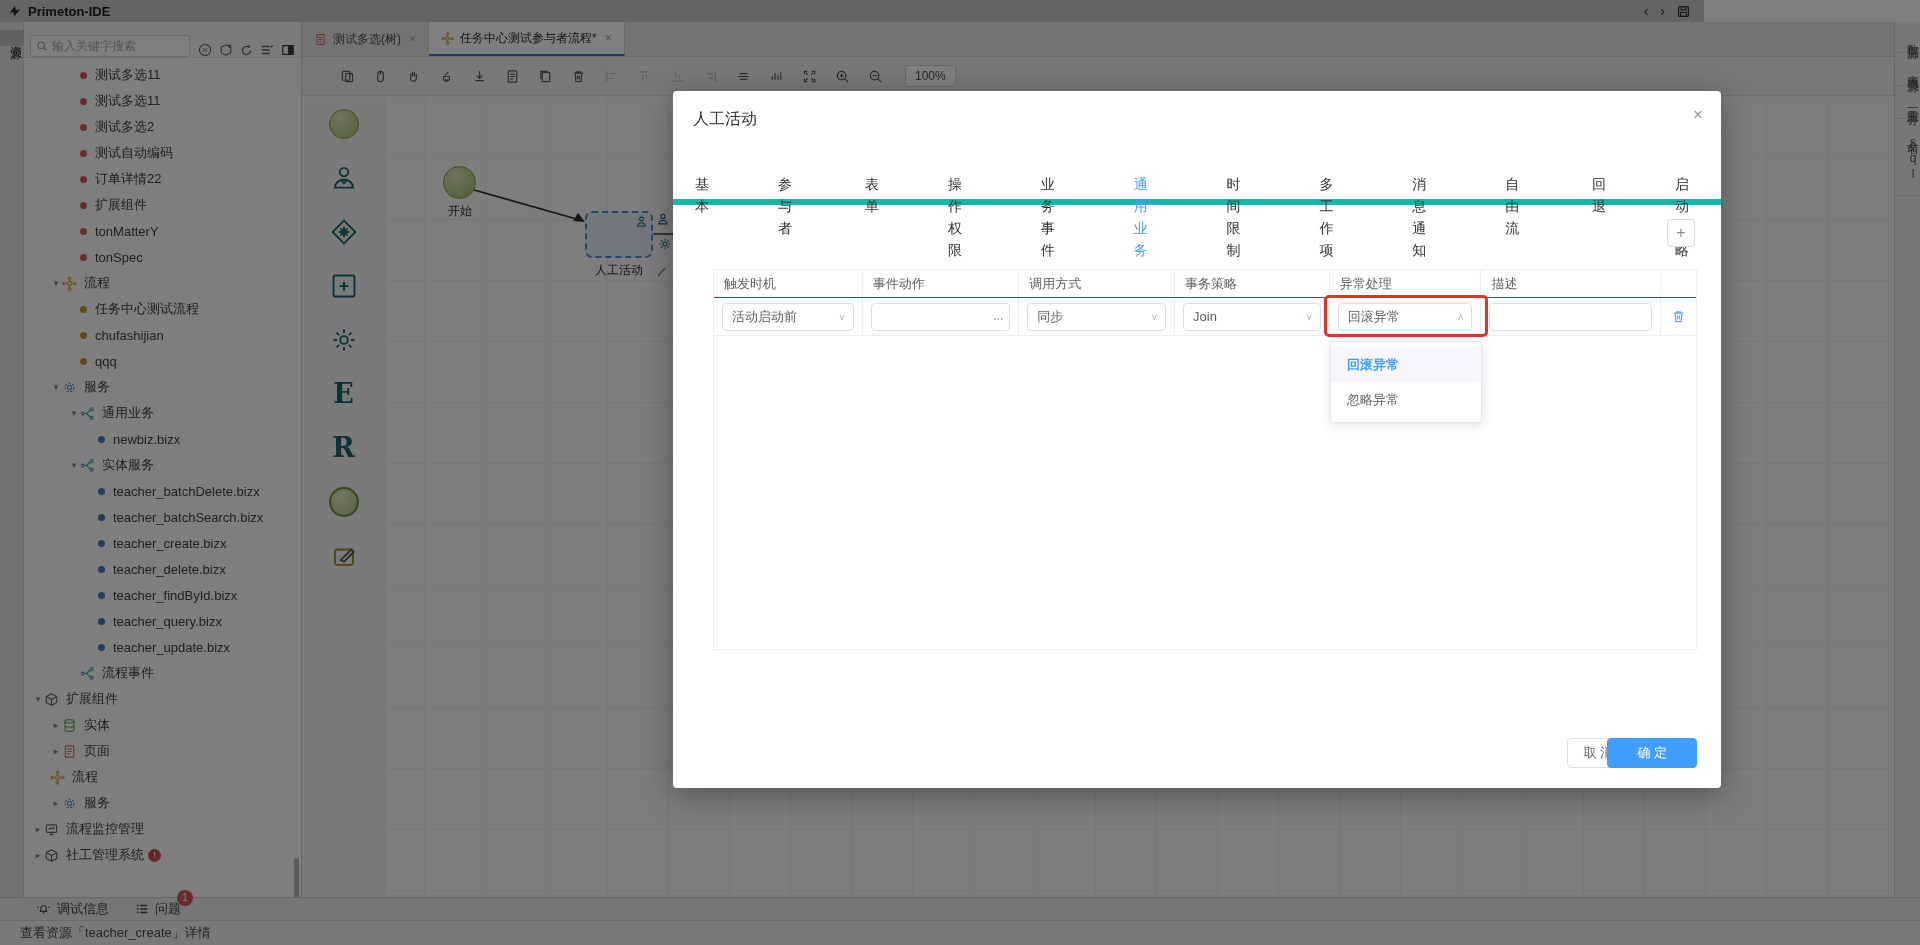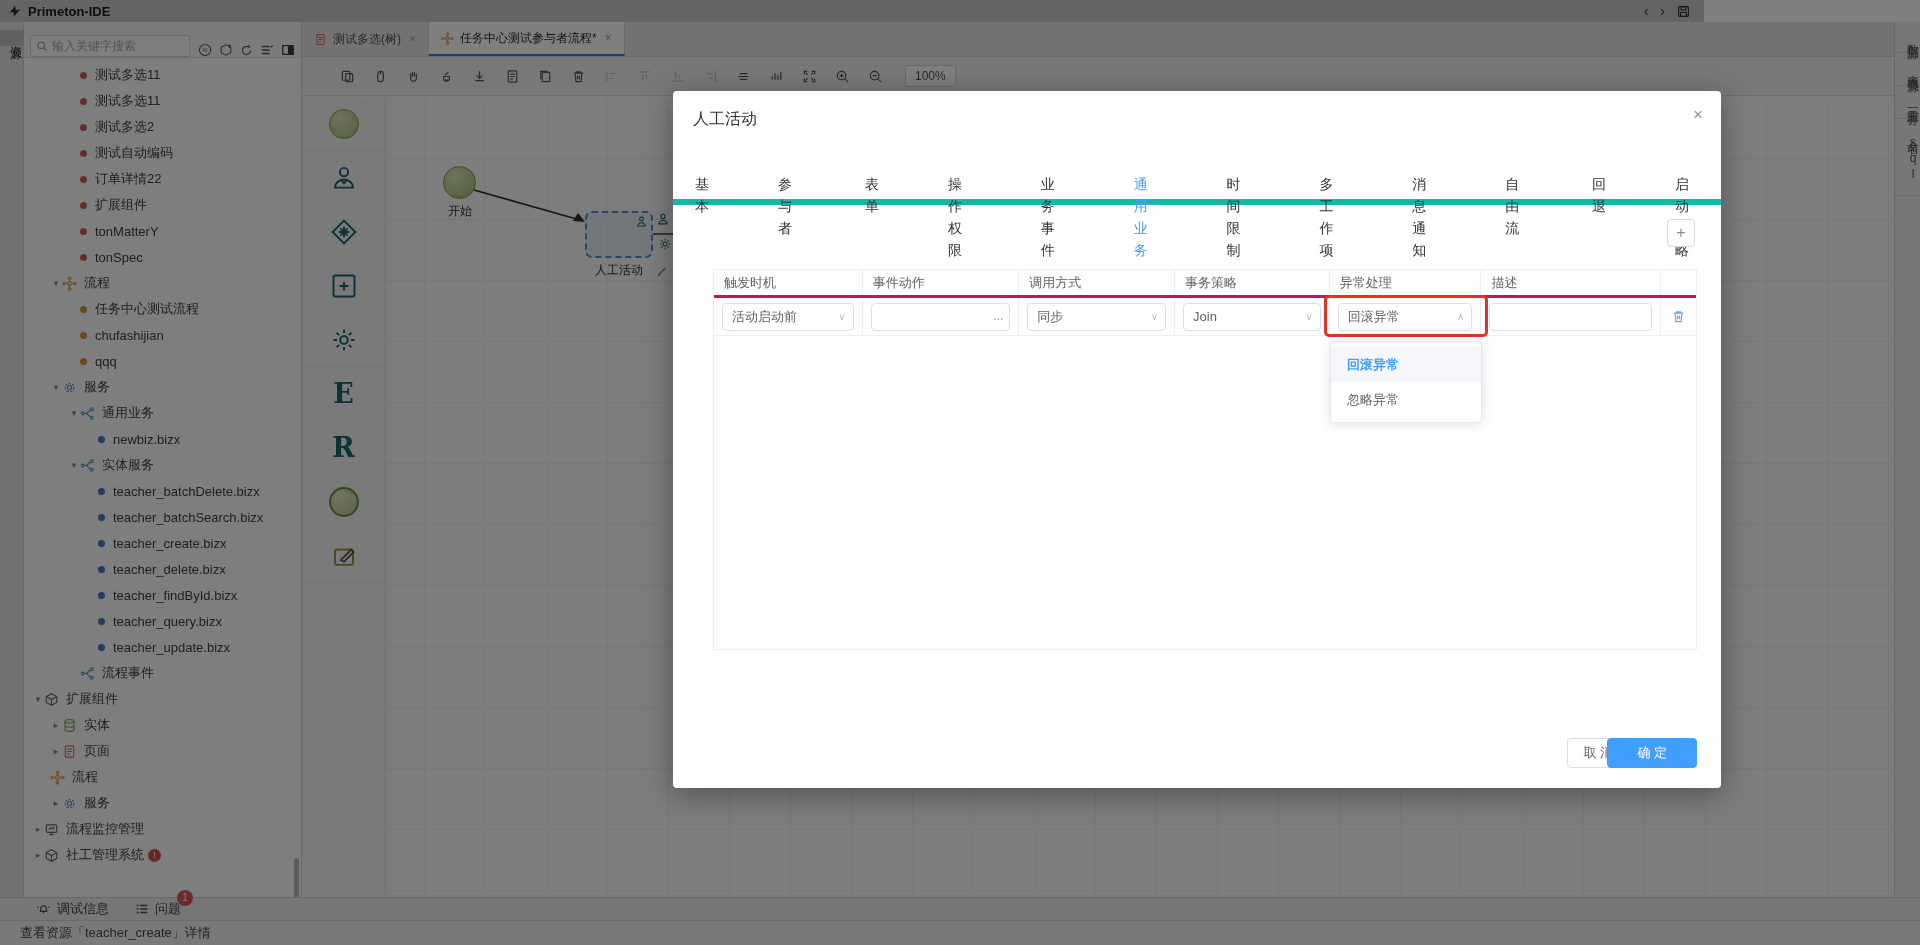--- a/index.html
+++ b/index.html
@@ -78,21 +78,21 @@
   
   #dim { position:absolute; inset:0; background:rgba(0,0,0,.5); z-index:40; }
   #modal { position:absolute; left:673px; top:91px; width:1048px; height:697px; background:#fff; border-radius:4px; box-shadow:0 6px 30px rgba(0,0,0,.35); z-index:50; }
   #m-title { position:absolute; left:20px; top:18px; font-size:16px; color:#303133; }
   #m-close { position:absolute; right:18px; top:14px; font-size:17px; color:#909399; cursor:pointer; }
   #m-tabs { position:absolute; left:0; right:0; top:82px; height:32px; display:flex; gap:69px; padding:0 22px; border-bottom:6px solid #14b8a6; }
   .mtab { font-size:14px; color:#303133; cursor:pointer; height:32px; line-height:22px; }
   .mtab.active { color:#409eff; border-bottom:2px solid #409eff; }
   #m-add { position:absolute; right:26px; top:128px; width:28px; height:28px; border:1px solid #d9d9d9; border-radius:4px; color:#8a8d92; font-size:16px; text-align:center; line-height:26px; cursor:pointer; background:#fff; }
   #m-table { position:absolute; left:40px; top:178px; width:984px; height:381px; border:1px solid #ebeef5; }
-  .thead { display:flex; height:28px; border-bottom:3px solid #be185d; }
+  .thead { display:flex; height:28px; border-bottom:1px solid #be185d; }
   .th { font-size:13px; color:#606266; padding:0 10px; display:flex; align-items:center; border-right:1px solid #ebeef5; }
   .trow { display:flex; height:38px; border-bottom:1px solid #ebeef5; align-items:center; }
   .td { height:100%; display:flex; align-items:center; padding:0 8px; border-right:1px solid #ebeef5; }
   .c1{width:149px;} .c2{width:157px;} .c3{width:156px;} .c4{width:155px;} .c5{width:152px;} .c6{width:180px;}
   .c7{width:35px; border-right:none; justify-content:center;}
   .sel,.inp { position:relative; height:28px; width:100%; border:1px solid #dcdfe6; border-radius:4px; background:#fff;
     font-size:13px; color:#606266; line-height:26px; padding:0 22px 0 9px; cursor:pointer; white-space:nowrap; }
   .caret { position:absolute; right:7px; top:0; line-height:26px; font-size:10px; color:#b6bcc6; }
   .dots3 { position:absolute; right:6px; top:0; line-height:24px; font-size:12px; color:#8a8d92; }
   #focus-ring { position:absolute; left:651px; top:204px; width:164px; height:42px; border:3px solid #e03428; border-radius:5px; pointer-events:none; }

